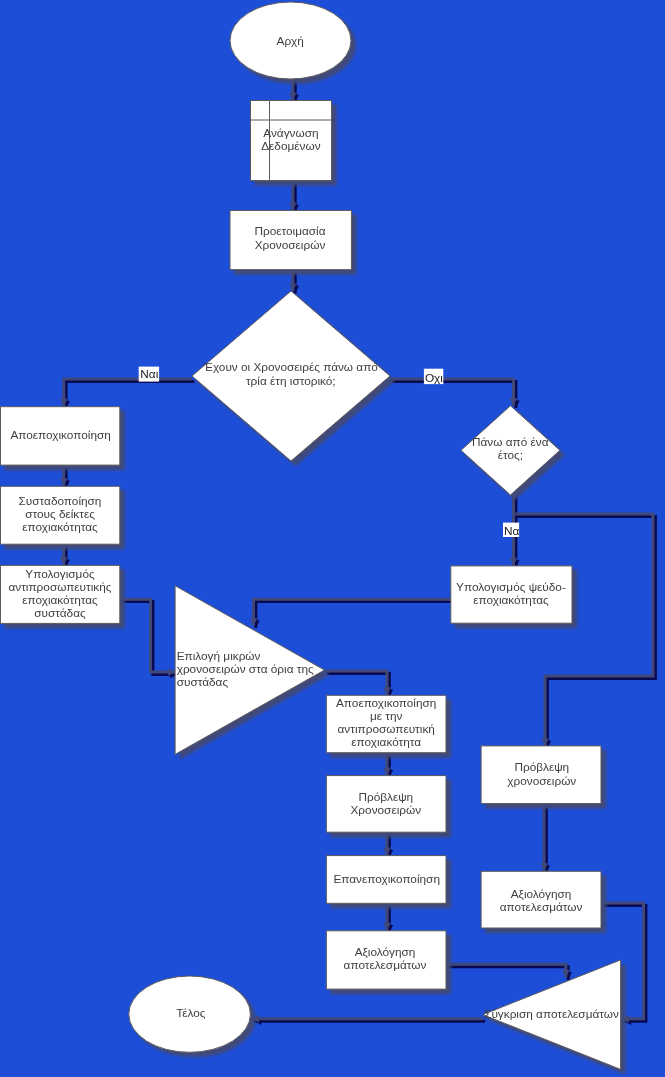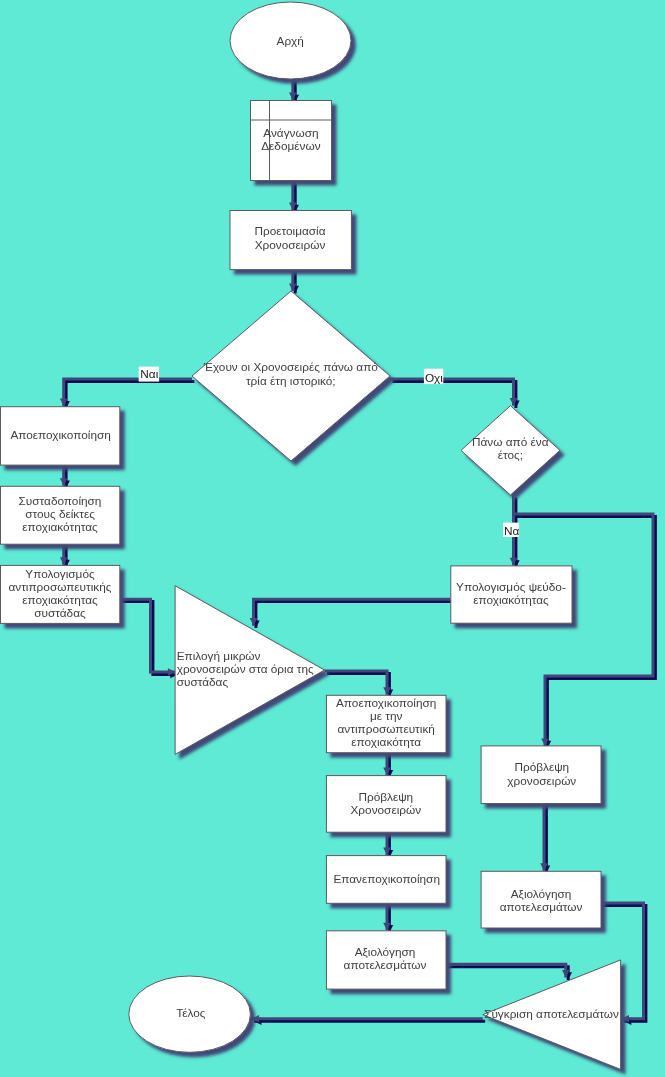--- a/index.html
+++ b/index.html
@@ -1,20 +1,20 @@
 <!DOCTYPE html>
 <html lang="el"><head>
 <meta charset="utf-8">
 <title>Διάγραμμα ροής</title>
 <style>
   html, body { margin:0; padding:0; background:#000000; }
   body { width:665px; height:1077px; overflow:hidden;
          font-family:"Liberation Sans", sans-serif;
          -webkit-font-smoothing:antialiased; }
-  #flowchart-canvas { position:relative; width:665px; height:1077px; background:#5eead4; }
+  #flowchart-canvas { position:relative; width:665px; height:1077px; background:#1d4ed8; }
   svg#flowchart-scene { position:absolute; left:0; top:0; width:665px; height:1077px; display:block;
                         shape-rendering:geometricPrecision; }
   text.node-label { fill:#3e3e41; font-family:"Liberation Sans", sans-serif; font-size:11.8px; }
   text.edge-label { fill:#1a1a1a; font-family:"Liberation Sans", sans-serif; font-size:11.8px; }
 </style>
 </head>
 <body>
 
 <div id="flowchart-canvas">
 <svg id="flowchart-scene" viewBox="0 0 665 1077" xmlns="http://www.w3.org/2000/svg">

